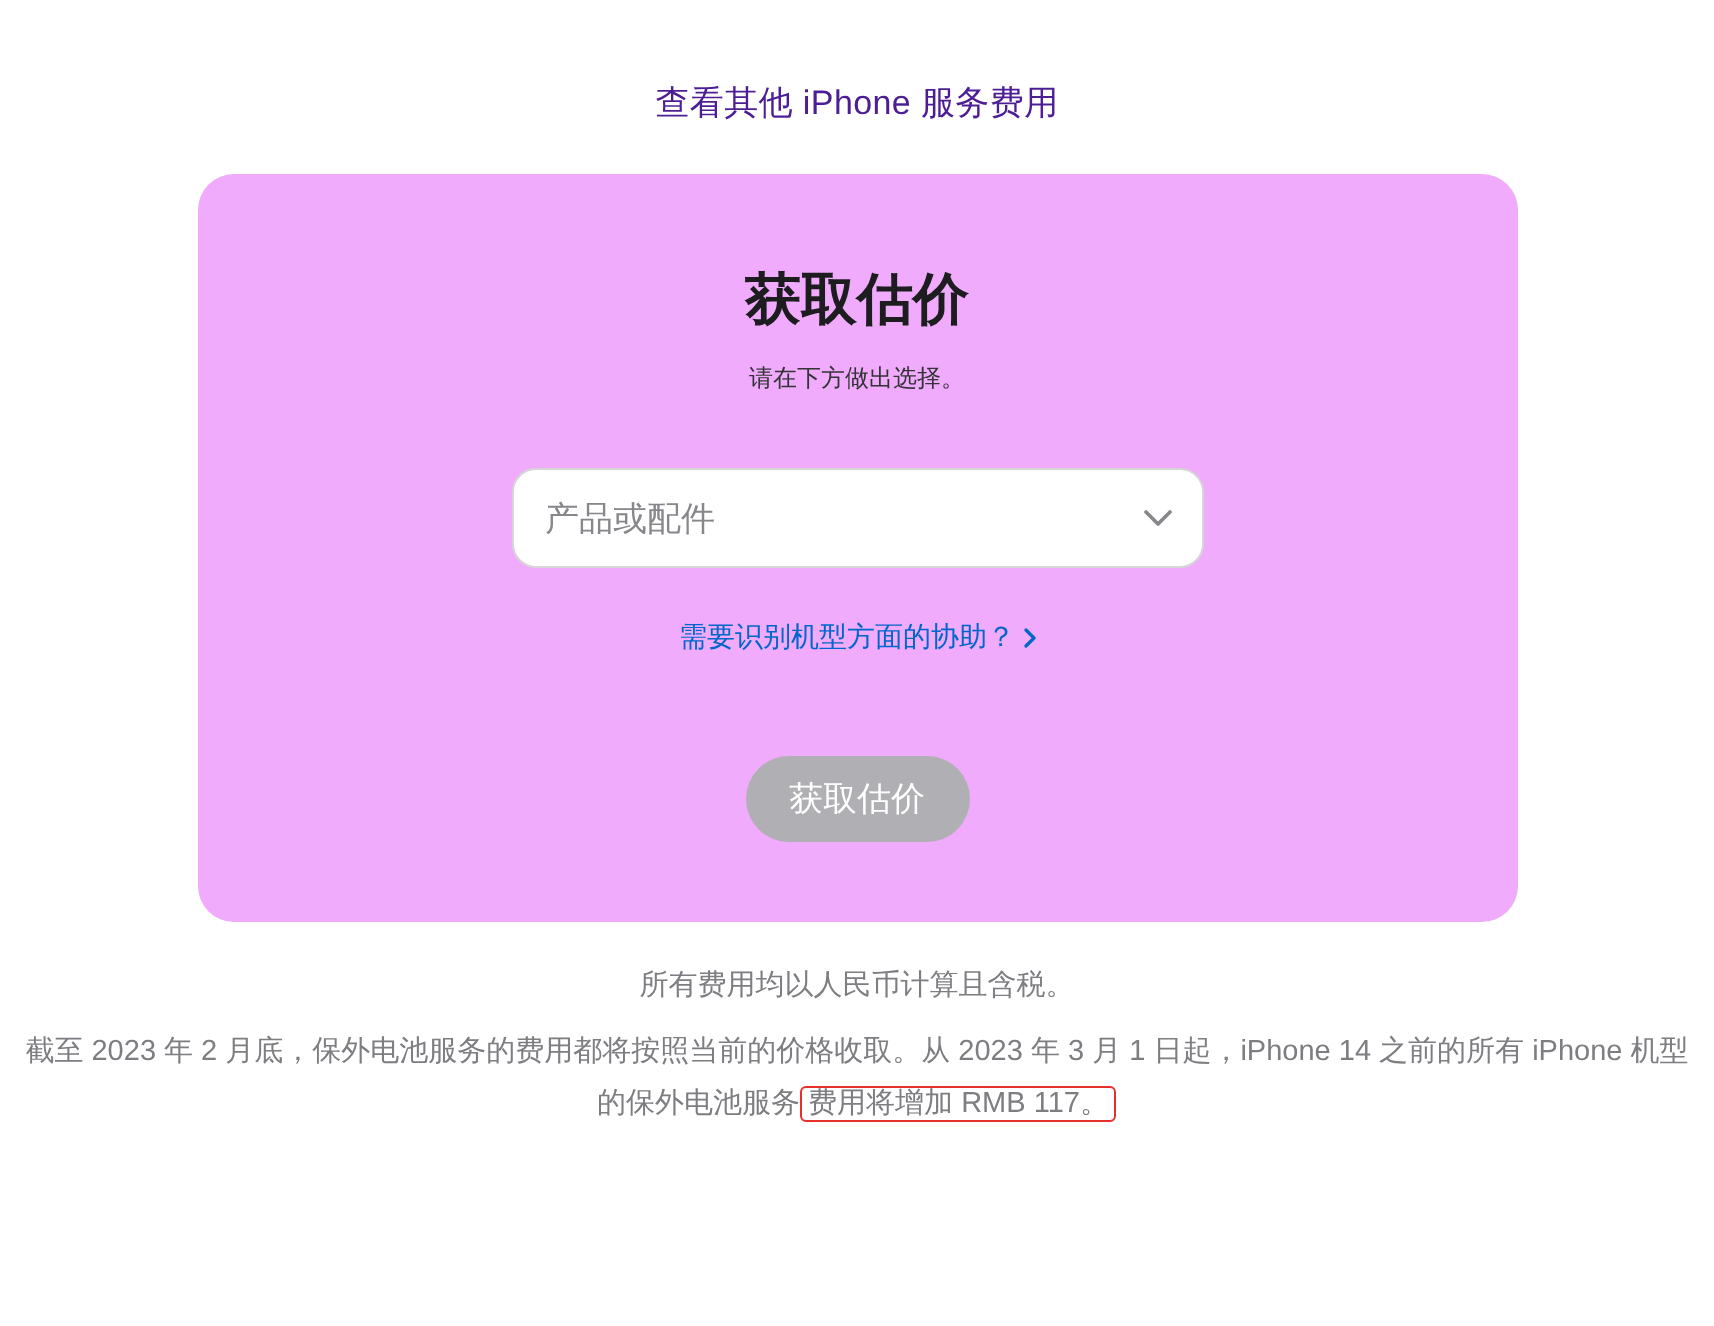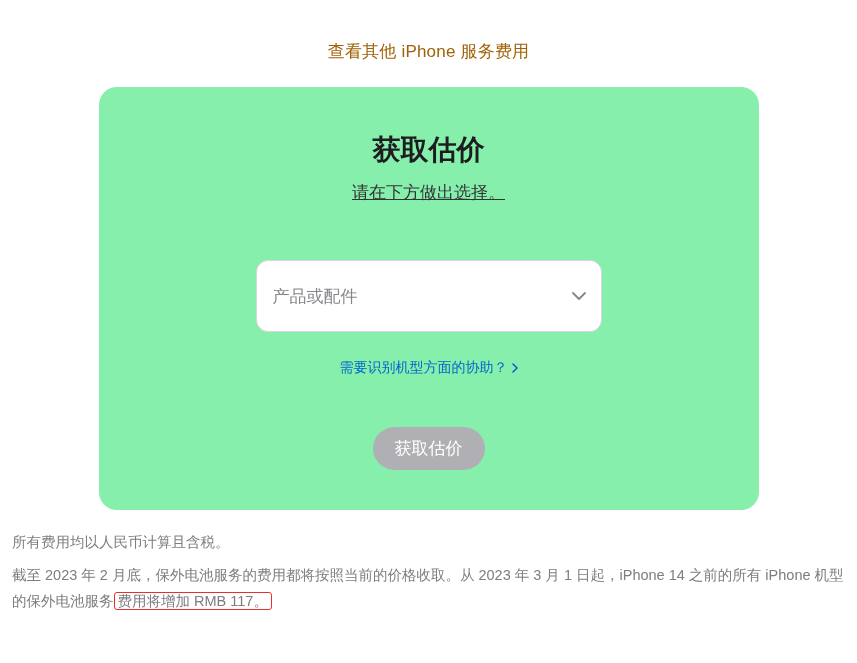--- a/index.html
+++ b/index.html
@@ -9,54 +9,53 @@
       width: 857px;
       height: 663px;
       overflow: hidden;
     }
     .page { width: 100%; padding: 0 12px; }
     .top-link {
       text-align: center;
       padding: 40px 0 24px 0;
     }
     .top-link a {
-      color: #a16207;
+      color: #4c1d95;
       text-decoration: none;
       font-size: 17px;
       font-weight: 400;
       letter-spacing: 0.2px;
     }
     .card {
-      background: #86efac;
+      background: #f0abfc;
       border-radius: 18px;
       max-width: 660px;
       margin: 0 auto 20px auto;
       padding: 44px 40px 40px 40px;
       text-align: center;
     }
     .card-title {
       font-size: 28px;
       font-weight: 600;
       color: #1d1d1f;
       margin-bottom: 12px;
     }
     .card-sub {
-      font-size: 17px;
+      font-size: 12px;
       color: #333336;
-      margin-bottom: 56px;
-      text-decoration: underline;
+      margin-bottom: 36px;
     }
     .select-row {
       position: relative;
       width: 346px;
       margin: 0 auto 26px auto;
     }
     .select-box {
       width: 100%;
-      height: 72px;
+      height: 50px;
       background: #ffffff;
       border: 1px solid #d6d6d6;
       border-radius: 12px;
       padding: 0 44px 0 16px;
       font-size: 17px;
       color: #86868b;
       text-align: left;
       display: flex;
       align-items: center;
       cursor: pointer;
@@ -92,21 +91,21 @@
       padding: 10px 22px;
       cursor: pointer;
     }
     .footnotes {
       max-width: 833px;
       margin: 8px auto 0 auto;
       color: #7d7d82;
       font-size: 14.5px;
       line-height: 1.75;
     }
-    .footnotes p { margin-bottom: 8px; }
+    .footnotes p { margin-bottom: 8px; text-align: center; }
     .highlight-box {
       border: 1.5px solid #e8302a;
       border-radius: 3px;
       padding: 0 3px;
       display: inline;
     }
     .notice .segment { display: inline; }
     svg { display: block; }
   </style>
 </head>

